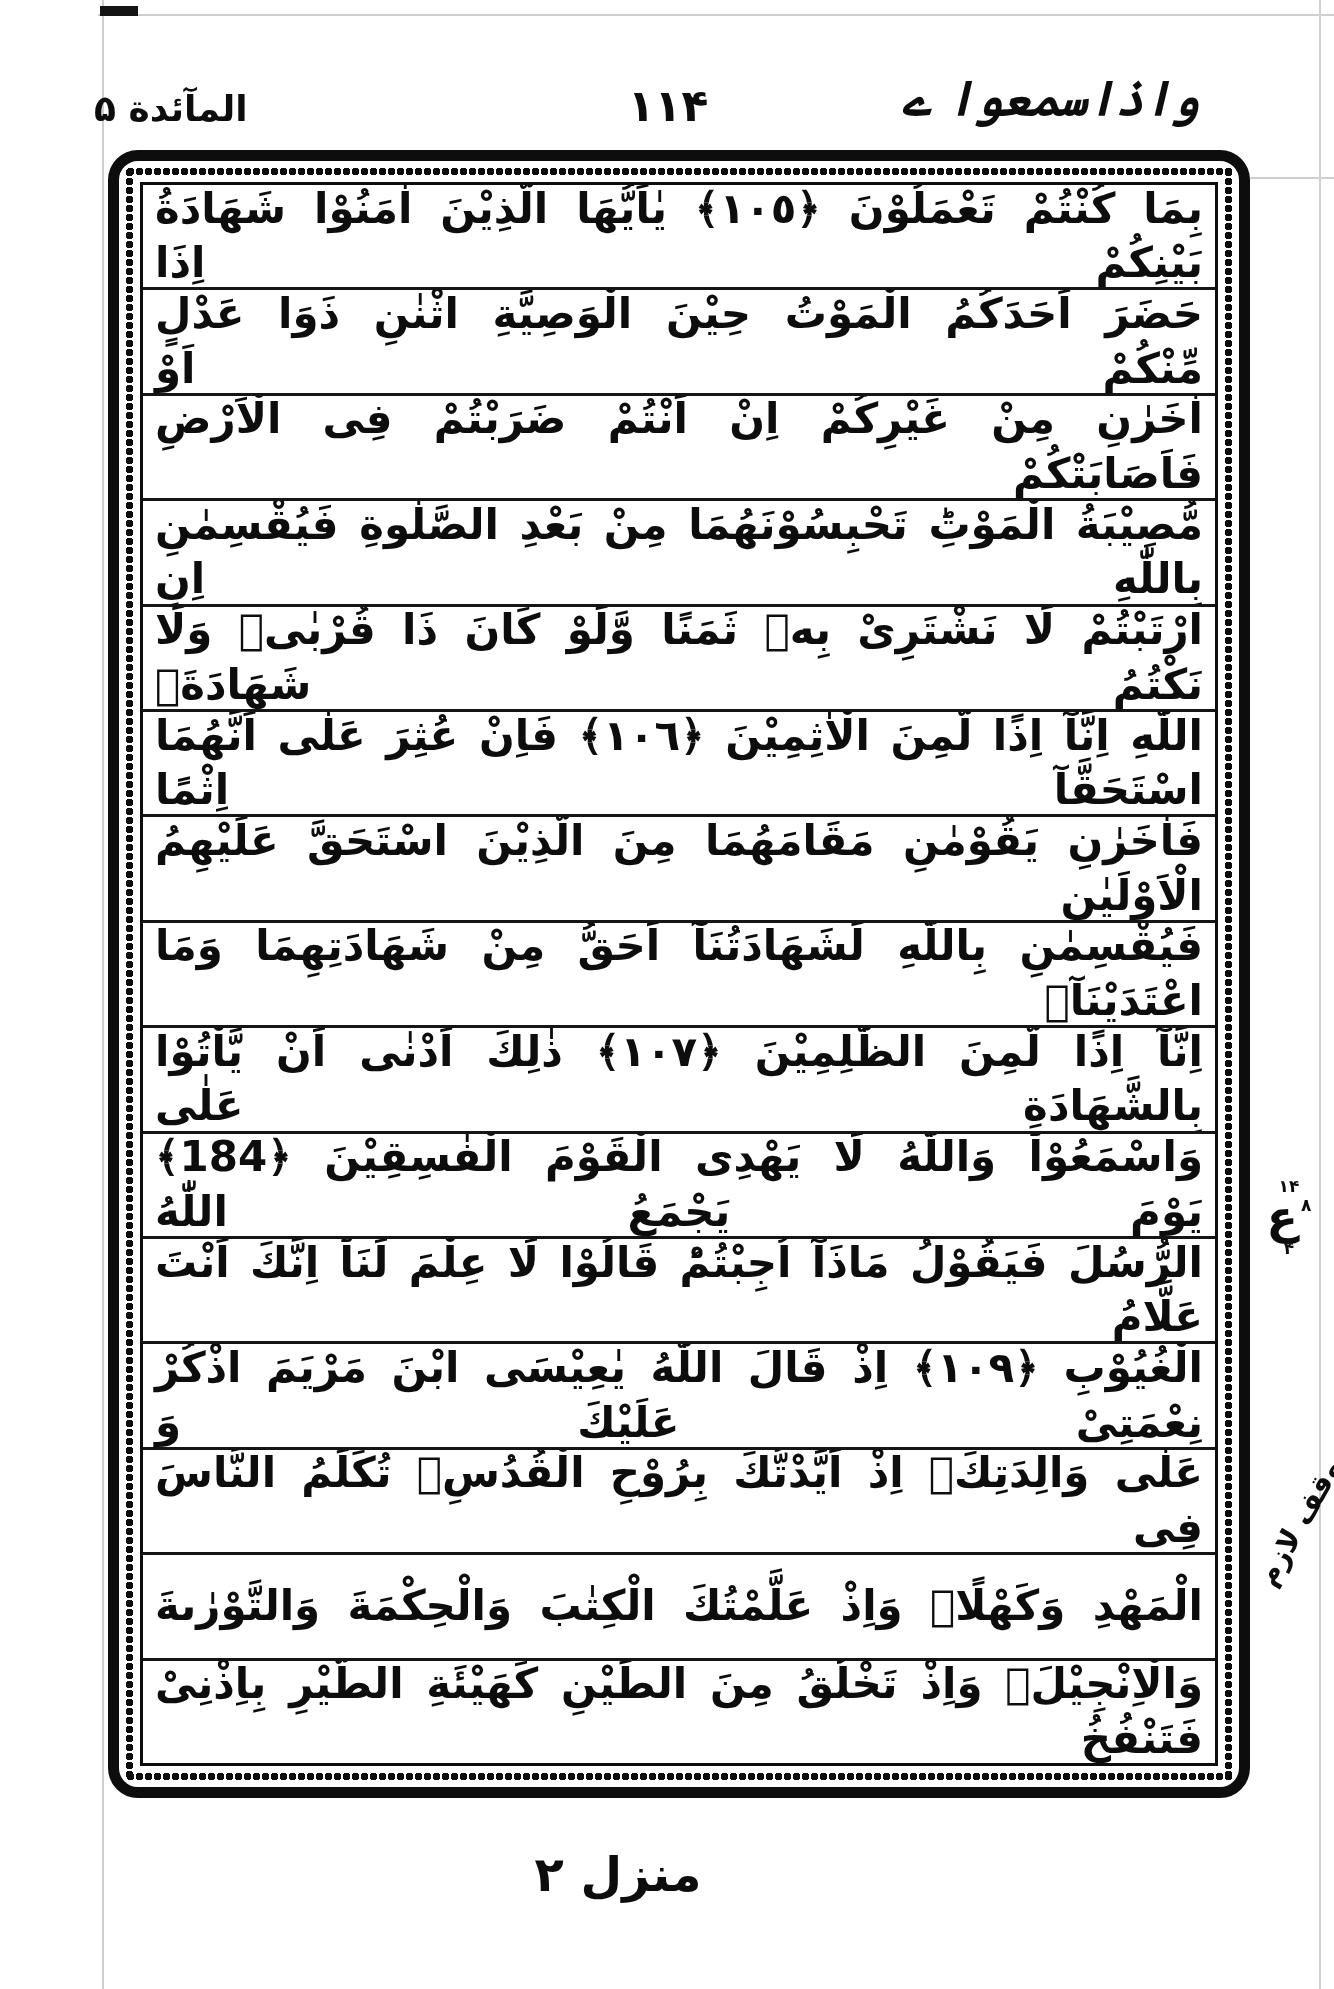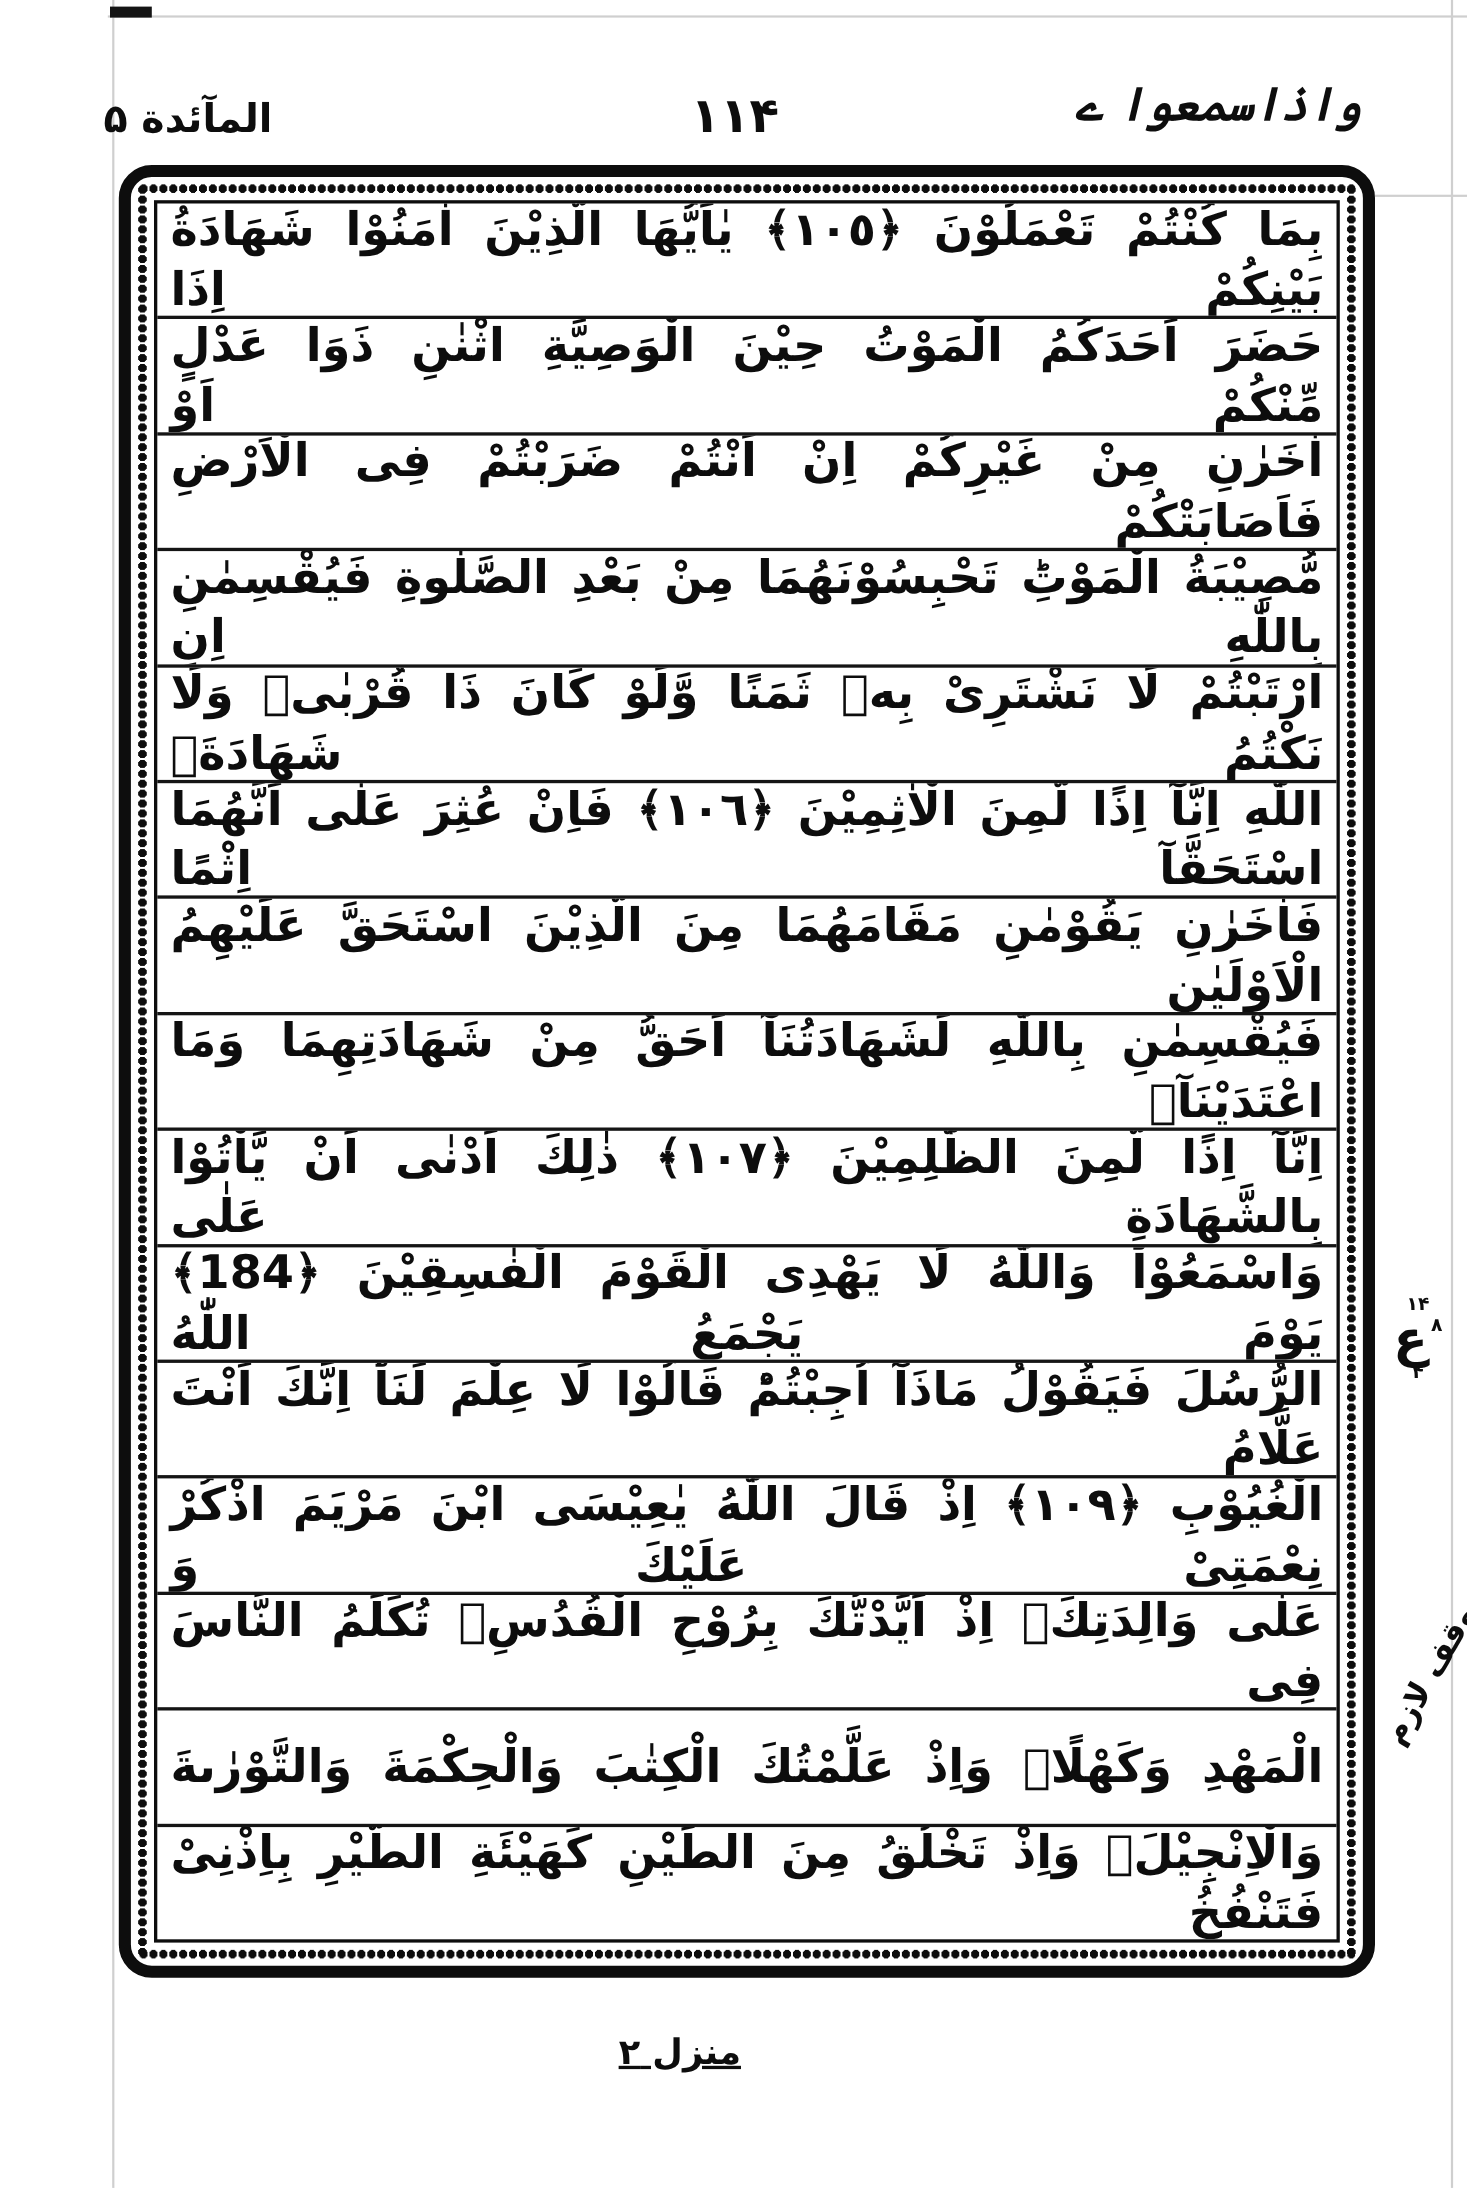--- a/index.html
+++ b/index.html
@@ -11,21 +11,21 @@
   .scanline{position:absolute;background:#cfcfcf;}
   .scan-top{left:70px;top:14px;width:1264px;height:2px;}
   .scan-left{left:74px;top:0;width:2px;height:1989px;}
   .scan-right{left:1291px;top:0;width:2px;height:1989px;}
   .scan-right-h{left:1222px;top:177px;width:86px;height:2px;}
   .scan-dash{position:absolute;left:72px;top:6px;width:38px;height:10px;background:#141414;}
   
   .hdr{position:absolute;font-weight:bold;direction:rtl;white-space:nowrap;}
   .hdr-surah{left:66px;top:88px;width:180px;font-size:36px;text-align:left;}
   .hdr-page{left:575px;top:80px;width:130px;font-size:44px;text-align:center;}
-  .hdr-juz{left:1030px;top:70px;width:180px;font-size:42px;text-align:center;font-style:italic;}
+  .hdr-juz{left:992px;top:70px;width:180px;font-size:48px;text-align:center;font-style:italic;}
   
   .frame{position:absolute;left:80px;top:150px;width:1142px;height:1648px;
     box-sizing:border-box;border:11px solid #0d0d0d;border-radius:30px;background:#fff;}
   .bead{position:absolute;}
   .bead-top,.bead-bottom{left:7px;right:7px;height:13px;
     background-image:radial-gradient(circle 4px at 4.5px 50%, #0d0d0d 97%, transparent 100%);
     background-size:9px 13px;background-repeat:repeat-x;}
   .bead-top{top:4px;} .bead-bottom{bottom:4px;}
   .bead-left,.bead-right{top:7px;bottom:7px;width:13px;
     background-image:radial-gradient(circle 4px at 50% 4.5px, #0d0d0d 97%, transparent 100%);
@@ -43,21 +43,21 @@
   .ruku{position:absolute;left:1228px;top:1178px;width:66px;text-align:center;
     direction:rtl;font-weight:bold;line-height:1;}
   .ruku-small{font-size:17px;font-weight:bold;}
   .ruku-mid{display:flex;direction:ltr;justify-content:center;align-items:flex-start;gap:3px;margin:2px 0;}
   .ruku-ain{font-size:46px;line-height:0.9;}
   .waqf{position:absolute;left:1176px;top:1452px;width:116px;text-align:right;
     direction:rtl;font-size:29px;font-weight:bold;white-space:nowrap;
     transform:rotate(-60deg);transform-origin:100% 0;}
   
   .manzil{position:absolute;left:490px;top:1846px;width:200px;text-align:center;
-    direction:rtl;font-size:32px;font-weight:bold;text-decoration:underline;}
+    direction:rtl;font-size:48px;font-weight:bold;}
 </style>
 </head>
 <body>
 
 <div class="page">
 
   <div class="scanline scan-top"></div>
   <div class="scanline scan-left"></div>
   <div class="scanline scan-right"></div>
   <div class="scanline scan-right-h"></div>

